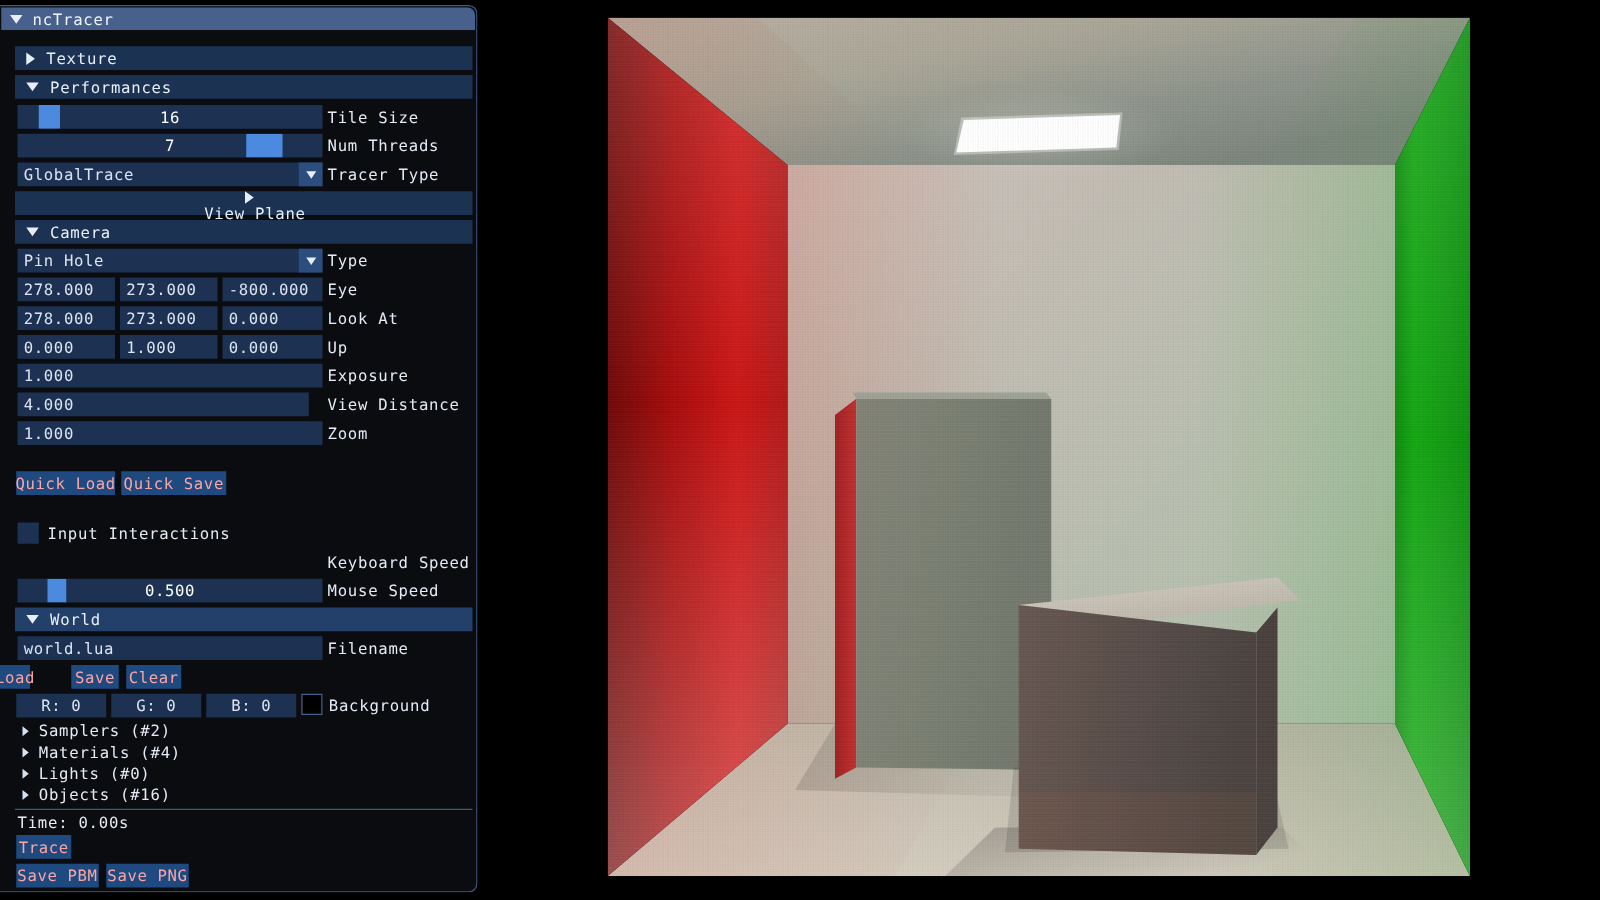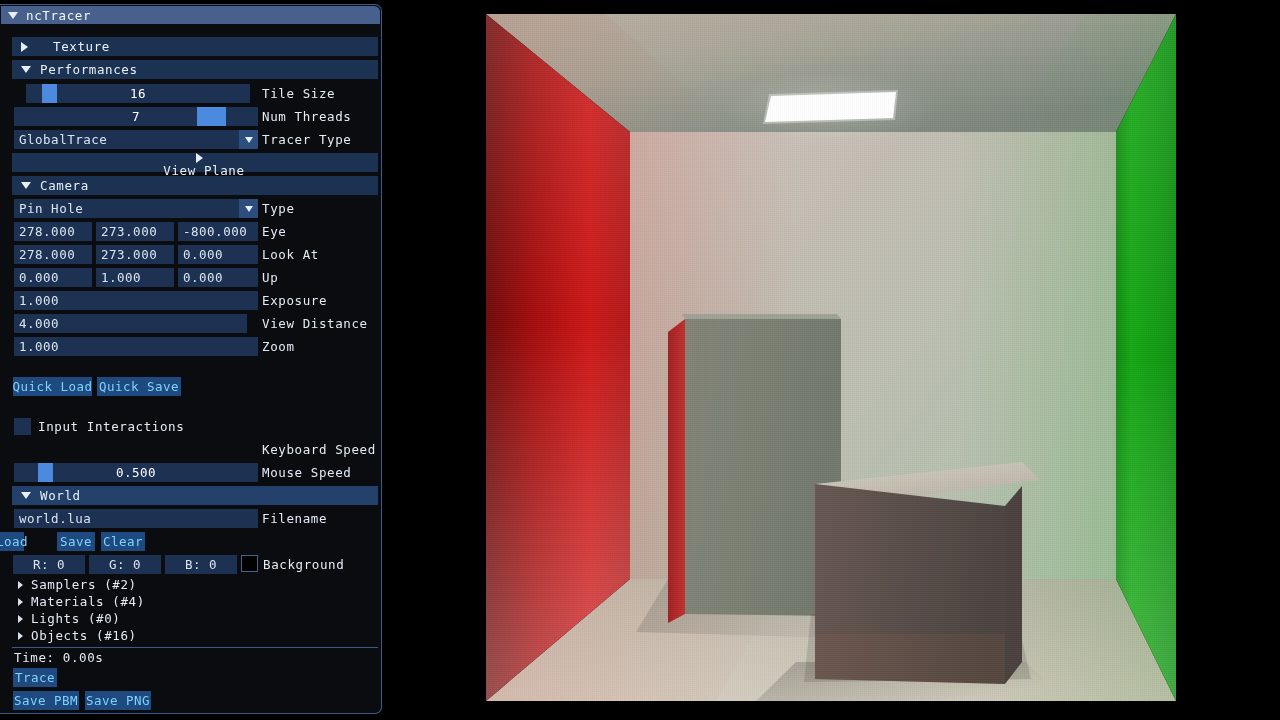--- a/index.html
+++ b/index.html
@@ -115,21 +115,21 @@
   }
   .dropdown .arrowbox .tri-down {
     border-left-width: 4.5px; border-right-width: 4.5px; border-top-width: 6px;
   }
 
   
   .btn {
     position: absolute; height: 19px;
     background: #1f4a80;
     display: flex; align-items: center; justify-content: center;
-    color: #7dd3fc; font-size: 12.5px; letter-spacing: 0.5px;
+    color: #fca5a5; font-size: 12.5px; letter-spacing: 0.5px;
     cursor: pointer; white-space: nowrap;
     padding: 0 6px;
   }
 
   .checkbox {
     position: absolute; width: 17px; height: 17px;
     background: #1d3253; cursor: pointer;
   }
   .swatch {
     position: absolute; width: 17px; height: 17px;
@@ -315,31 +315,31 @@
 
   <div class="panel">
 
     <div class="titlebar">
       <span class="tri tri-down"></span>
       <span class="tlabel">ncTracer</span>
     </div>
 
     <div class="body">
 
-      <div class="section-header" style="top:11px;gap:16px;">
+      <div class="section-header" style="top:11px;">
         <span class="tri-right"></span>
         <span class="sh-label">Texture</span>
       </div>
 
       <div class="section-header" style="top:34px;">
         <span class="tri-down"></span>
         <span class="sh-label">Performances</span>
       </div>
 
-      <div class="slider" style="left:26px; top:58px; width:224px;">
+      <div class="slider" style="left:14px; top:58px; width:244px;">
         <div class="handle" id="h-tile" style="left: 7%; width: 7%;"></div>
         <div class="sval">16</div>
       </div>
       <div class="fieldlabel" style="left:262px; top:58px;">Tile Size</div>
 
       <div class="slider" style="left:14px; top:81px; width:244px;">
         <div class="handle" id="h-threads" style="left: 75%; width: 12%;"></div>
         <div class="sval">7</div>
       </div>
       <div class="fieldlabel" style="left:262px; top:81px;">Num Threads</div>

